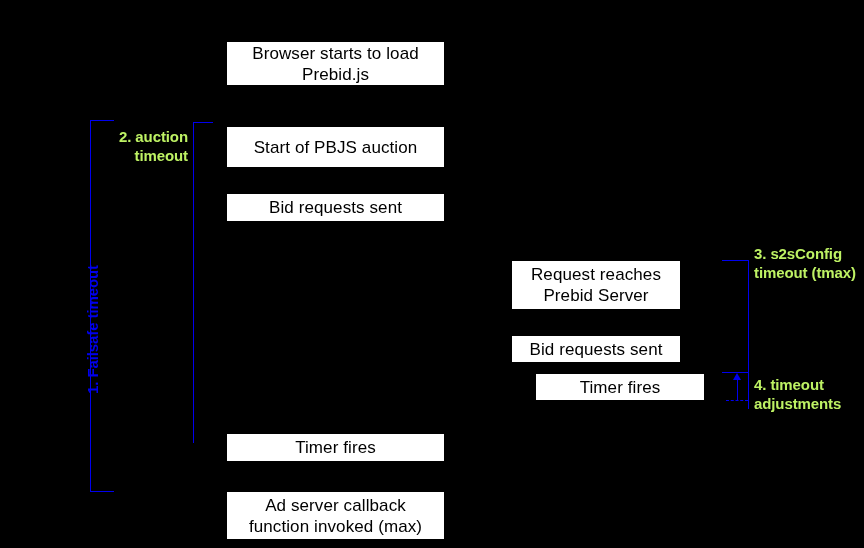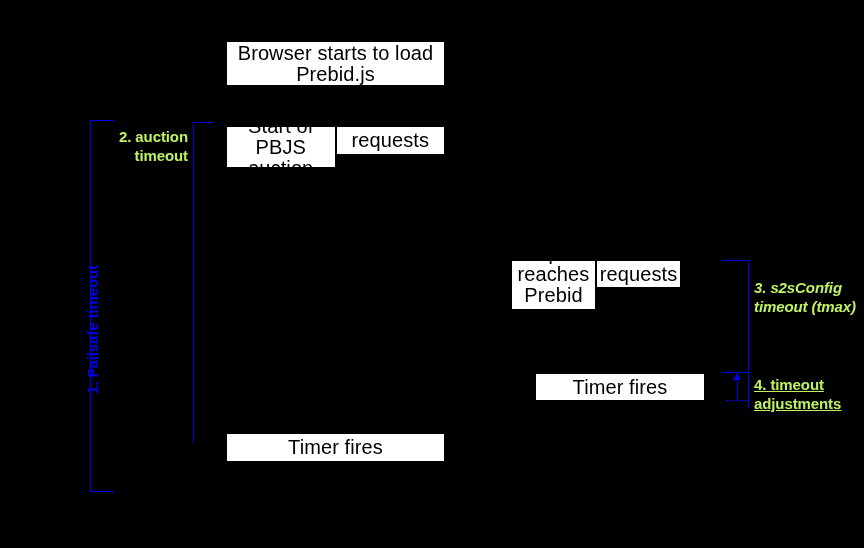--- a/index.html
+++ b/index.html
@@ -18,28 +18,29 @@
   .box {
     position: absolute;
     background: #ffffff;
     color: #000000;
     border: 1px solid #000000;
     box-sizing: border-box;
     display: flex;
     align-items: center;
     justify-content: center;
     text-align: center;
-    font-size: 20px;
+    font-size: 17px;
     line-height: 21px;
     letter-spacing: 0.1px;
   }
   .stack {
     position: absolute;
     display: flex;
-    flex-direction: row;
+    flex-direction: column;
+    gap: 26px;
   }
   .stack .box {
     position: relative;
     left: auto; top: auto;
     width: 100%;
     border-bottom-width: 0;
   }
   .stack .box:last-child {
     border-bottom-width: 1px;
   }
@@ -100,20 +101,22 @@
 Prebid.js</div>
 
   <div class="stack" style="left:226px; top:126px; width:219px;">
     <div class="box" style="height: 41px; white-space: pre-line;">Start of PBJS auction</div>
     <div class="box" style="height: 29px; white-space: pre-line;">Bid requests sent</div>
   </div>
 
 
   <div class="box" style="left: 226px; top: 433px; width: 219px; height: 29px; white-space: pre-line;">Timer fires</div>
 
+  <div class="box" style="left: 226px; top: 491px; width: 219px; height: 49px; white-space: pre-line;">Ad server callback
+function invoked (max)</div>
 
   <div class="stack" style="left:511px; top:260px; width:170px;">
     <div class="box" style="height: 49px; white-space: pre-line;">Request reaches
 Prebid Server</div>
     <div class="box" style="height: 28px; white-space: pre-line;">Bid requests sent</div>
   </div>
 
   <div class="box" style="left: 535px; top: 373px; width: 170px; height: 28px; white-space: pre-line;">Timer fires</div>
 
   <div class="hline" style="left:90px; top:120px; width:24px;"></div>
@@ -122,23 +125,23 @@
   <div class="rot-label" style="left:84px; top:394px;">1. Failsafe timeout</div>
 
   <div class="hline" style="left:193px; top:122px; width:20px;"></div>
   <div class="vline" style="left:193px; top:122px; height:321px;"></div>
   <div class="blue-label" style="left: 110px; top: 127px; width: 78px; text-align: right; white-space: pre-line;">2. auction
 timeout</div>
 
   <div class="hline" style="left:722px; top:260px; width:27px;"></div>
   <div class="vline" style="left:748px; top:260px; height:113px;"></div>
   <div class="hline" style="left:722px; top:372px; width:27px;"></div>
-  <div class="blue-label" style="left: 754px; top: 278px; width: 110px; white-space: pre-line; font-style: italic;">3. s2sConfig
+  <div class="blue-label" style="left: 754px; top: 244px; width: 110px; white-space: pre-line;">3. s2sConfig
 timeout (tmax)</div>
 
   <div class="vline" style="left:748px; top:373px; height:36px;"></div>
   <div class="arrow-up" style="left:737px; top:379px; height:21px;"></div>
   <div class="arrow-head" style="left:733px; top:373px;"></div>
   <div class="dotline" style="left:726px; top:400px; width:22px;"></div>
-  <div class="blue-label" style="left: 754px; top: 375px; width: 110px; white-space: pre-line; text-decoration: underline;">4. timeout
+  <div class="blue-label" style="left: 754px; top: 375px; width: 110px; white-space: pre-line;">4. timeout
 adjustments</div>
 
 </div>
 
 </body></html>

